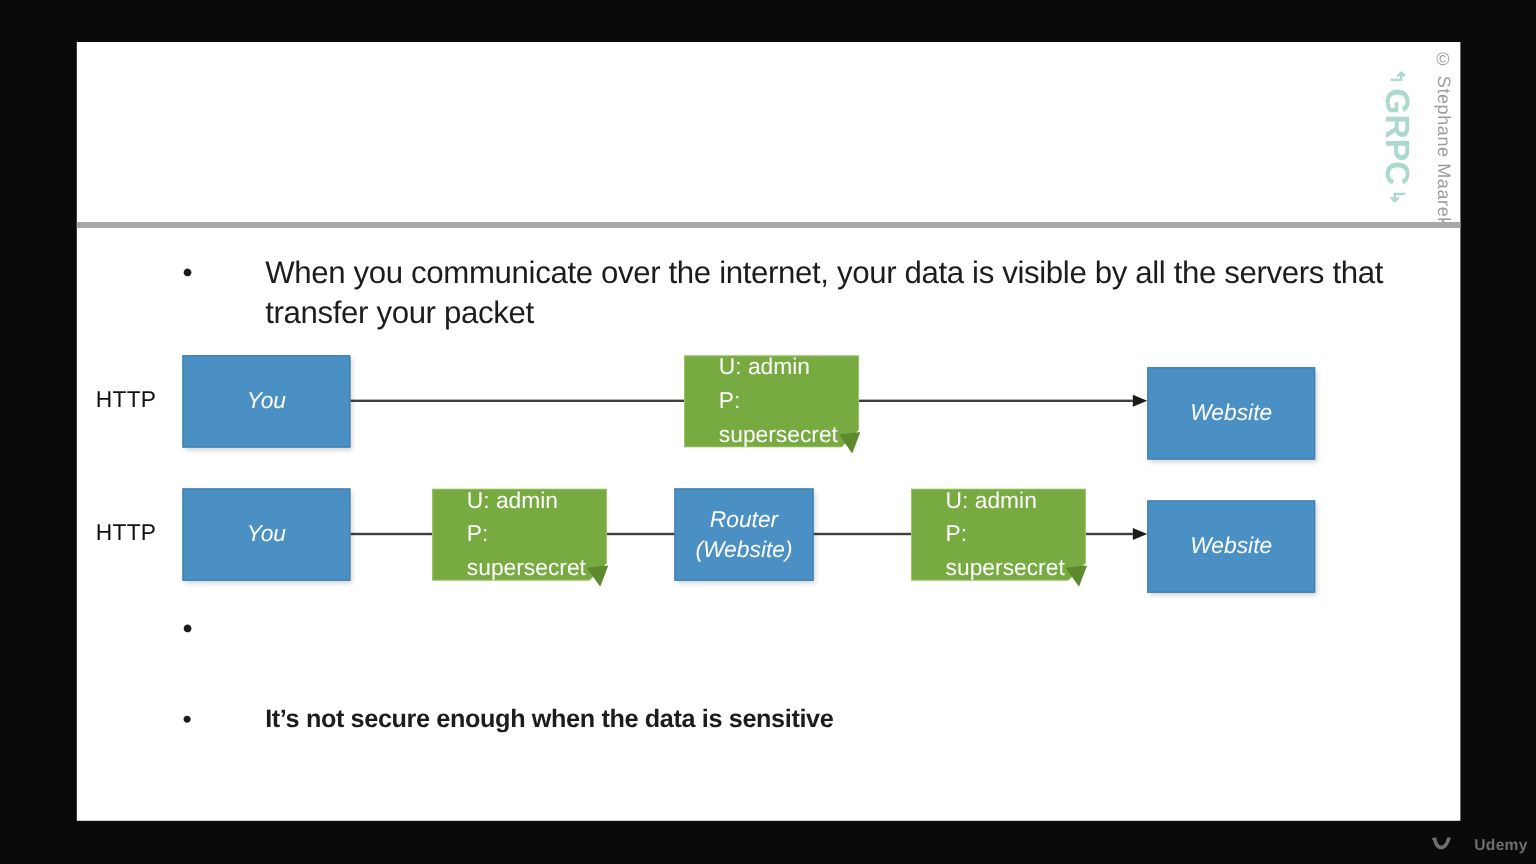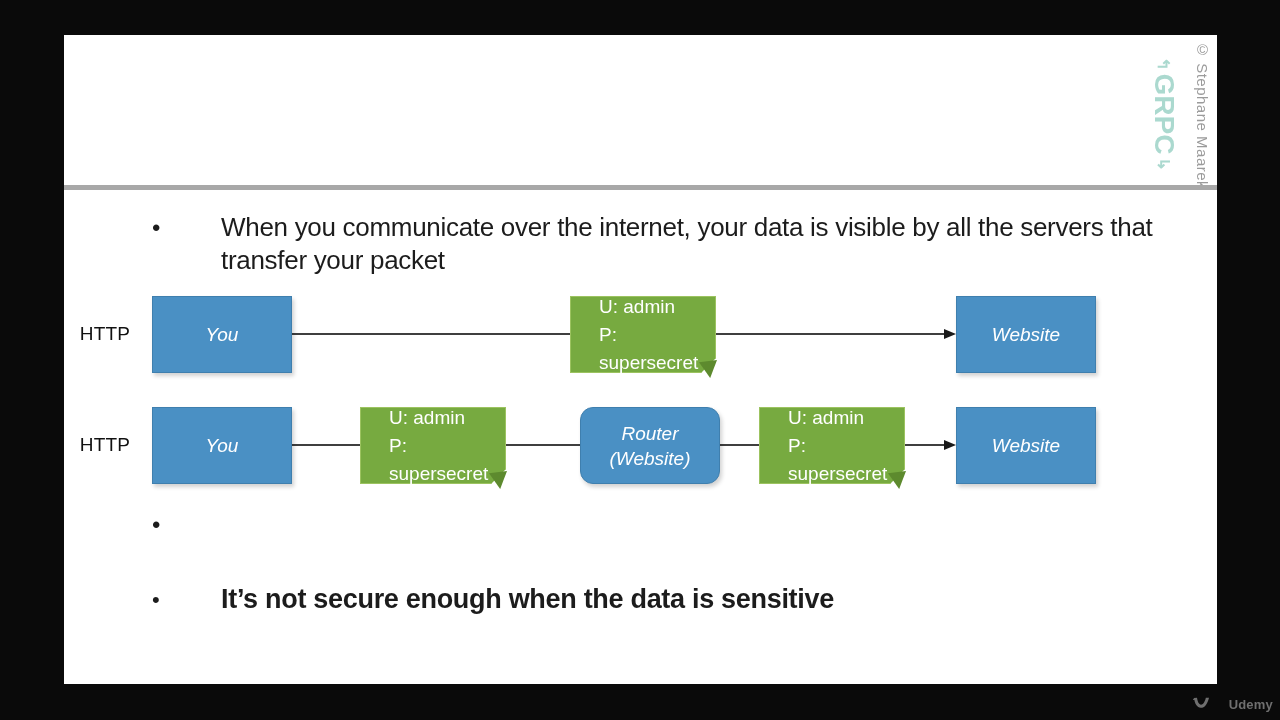--- a/index.html
+++ b/index.html
@@ -33,21 +33,21 @@
     white-space:nowrap;
   }
 
   
   .bullet { position:absolute; display:flex; color:#1c1c1c; }
   .bullet .dot { width:21px; flex:0 0 21px; font-size:24px; line-height:33px; }
   .bullet .btxt { font-size:26px; line-height:33px; letter-spacing:-0.3px;margin-left:48px; }
   .bullet-1 { left:88px; top:176px; width:1010px; }
   .bullet-2 { left:88px; top:473px; width:1000px; }
   .bullet-3 { left:88px; top:548px; width:1010px; }
-  .bullet-3 .btxt { font-weight:700; font-size:27px; }
+  .bullet-3 .btxt { font-weight:700; font-size:21px; }
   .bullet-3 .dot { font-size:22px; }
 
   
   .http-label {
     position:absolute; width:58px; text-align:center; font-weight:400;
     font-size:19px; color:#111; letter-spacing:0.2px;
   }
   .http-1 { left:12px; top:288px; }
   .http-2 { left:12px; top:399px; }
 
@@ -62,44 +62,44 @@
   .box {
     position:absolute; height:77px; z-index:2;
     background:#4a90c4; border:1px solid #3f7fae;
     display:flex; flex-direction:column; align-items:center; justify-content:center;
     color:#fff; font-size:19px; line-height:25px; text-align:center;
     box-shadow:2px 3px 4px rgba(0,0,0,0.18);
     font-style:italic;
   }
   .box-you-1, .box-you-2 { left:88px; width:140px; }
   .box-you-1 { top:261px; } .box-you-2 { top:372px; }
-  .box-web-1, .box-web-2 { left:892px; width:140px; }
+  .box-web-1, .box-web-2 { left:892px; width:140px;margin-top:10px; }
   .box-web-1 { top:261px; } .box-web-2 { top:372px; }
-  .box-router { left:516px; top:372px; width:140px;border-radius:13px; }
+  .box-router { left:498px; top:372px; width:116px; }
 
   .note-wrap { position:absolute; height:77px; z-index:3; }
   .note-1 { left:506px; top:261px; width:146px; }
   .note-2a { left:296px; top:372px; width:146px; }
   .note-2b { left:695px; top:372px; width:146px; }
   .note {
     width:100%; height:100%;
     background:#77aa40; border:1px solid #9cc360;
     display:flex; flex-direction:column; justify-content:center;
     padding-left:28px; color:#fff; font-size:19px; line-height:28px;
     clip-path:polygon(0 0, 100% 0, 100% calc(100% - 15px), calc(100% - 15px) 100%, 0 100%);
   }
   .fold {
     position:absolute; right:-1px; bottom:-5px; width:18px; height:18px;
     background:#5d8a2e;
     clip-path:polygon(0 12%, 100% 0, 62% 100%);
   }
 
   
   .footer-brand {
-    position:absolute; right:7px; bottom:8px; display:flex; align-items:center; gap:18px;
+    position:absolute; right:7px; bottom:8px; display:flex; align-items:flex-start; gap:18px;
   }
   .udemy-text { color:#6f6f6f; font-size:13px; font-weight:700; letter-spacing:0.2px; }
   .udemy-mark { display:block; }
 </style>
 </head>
 <body>
 
 <div class="slide">
 
 

